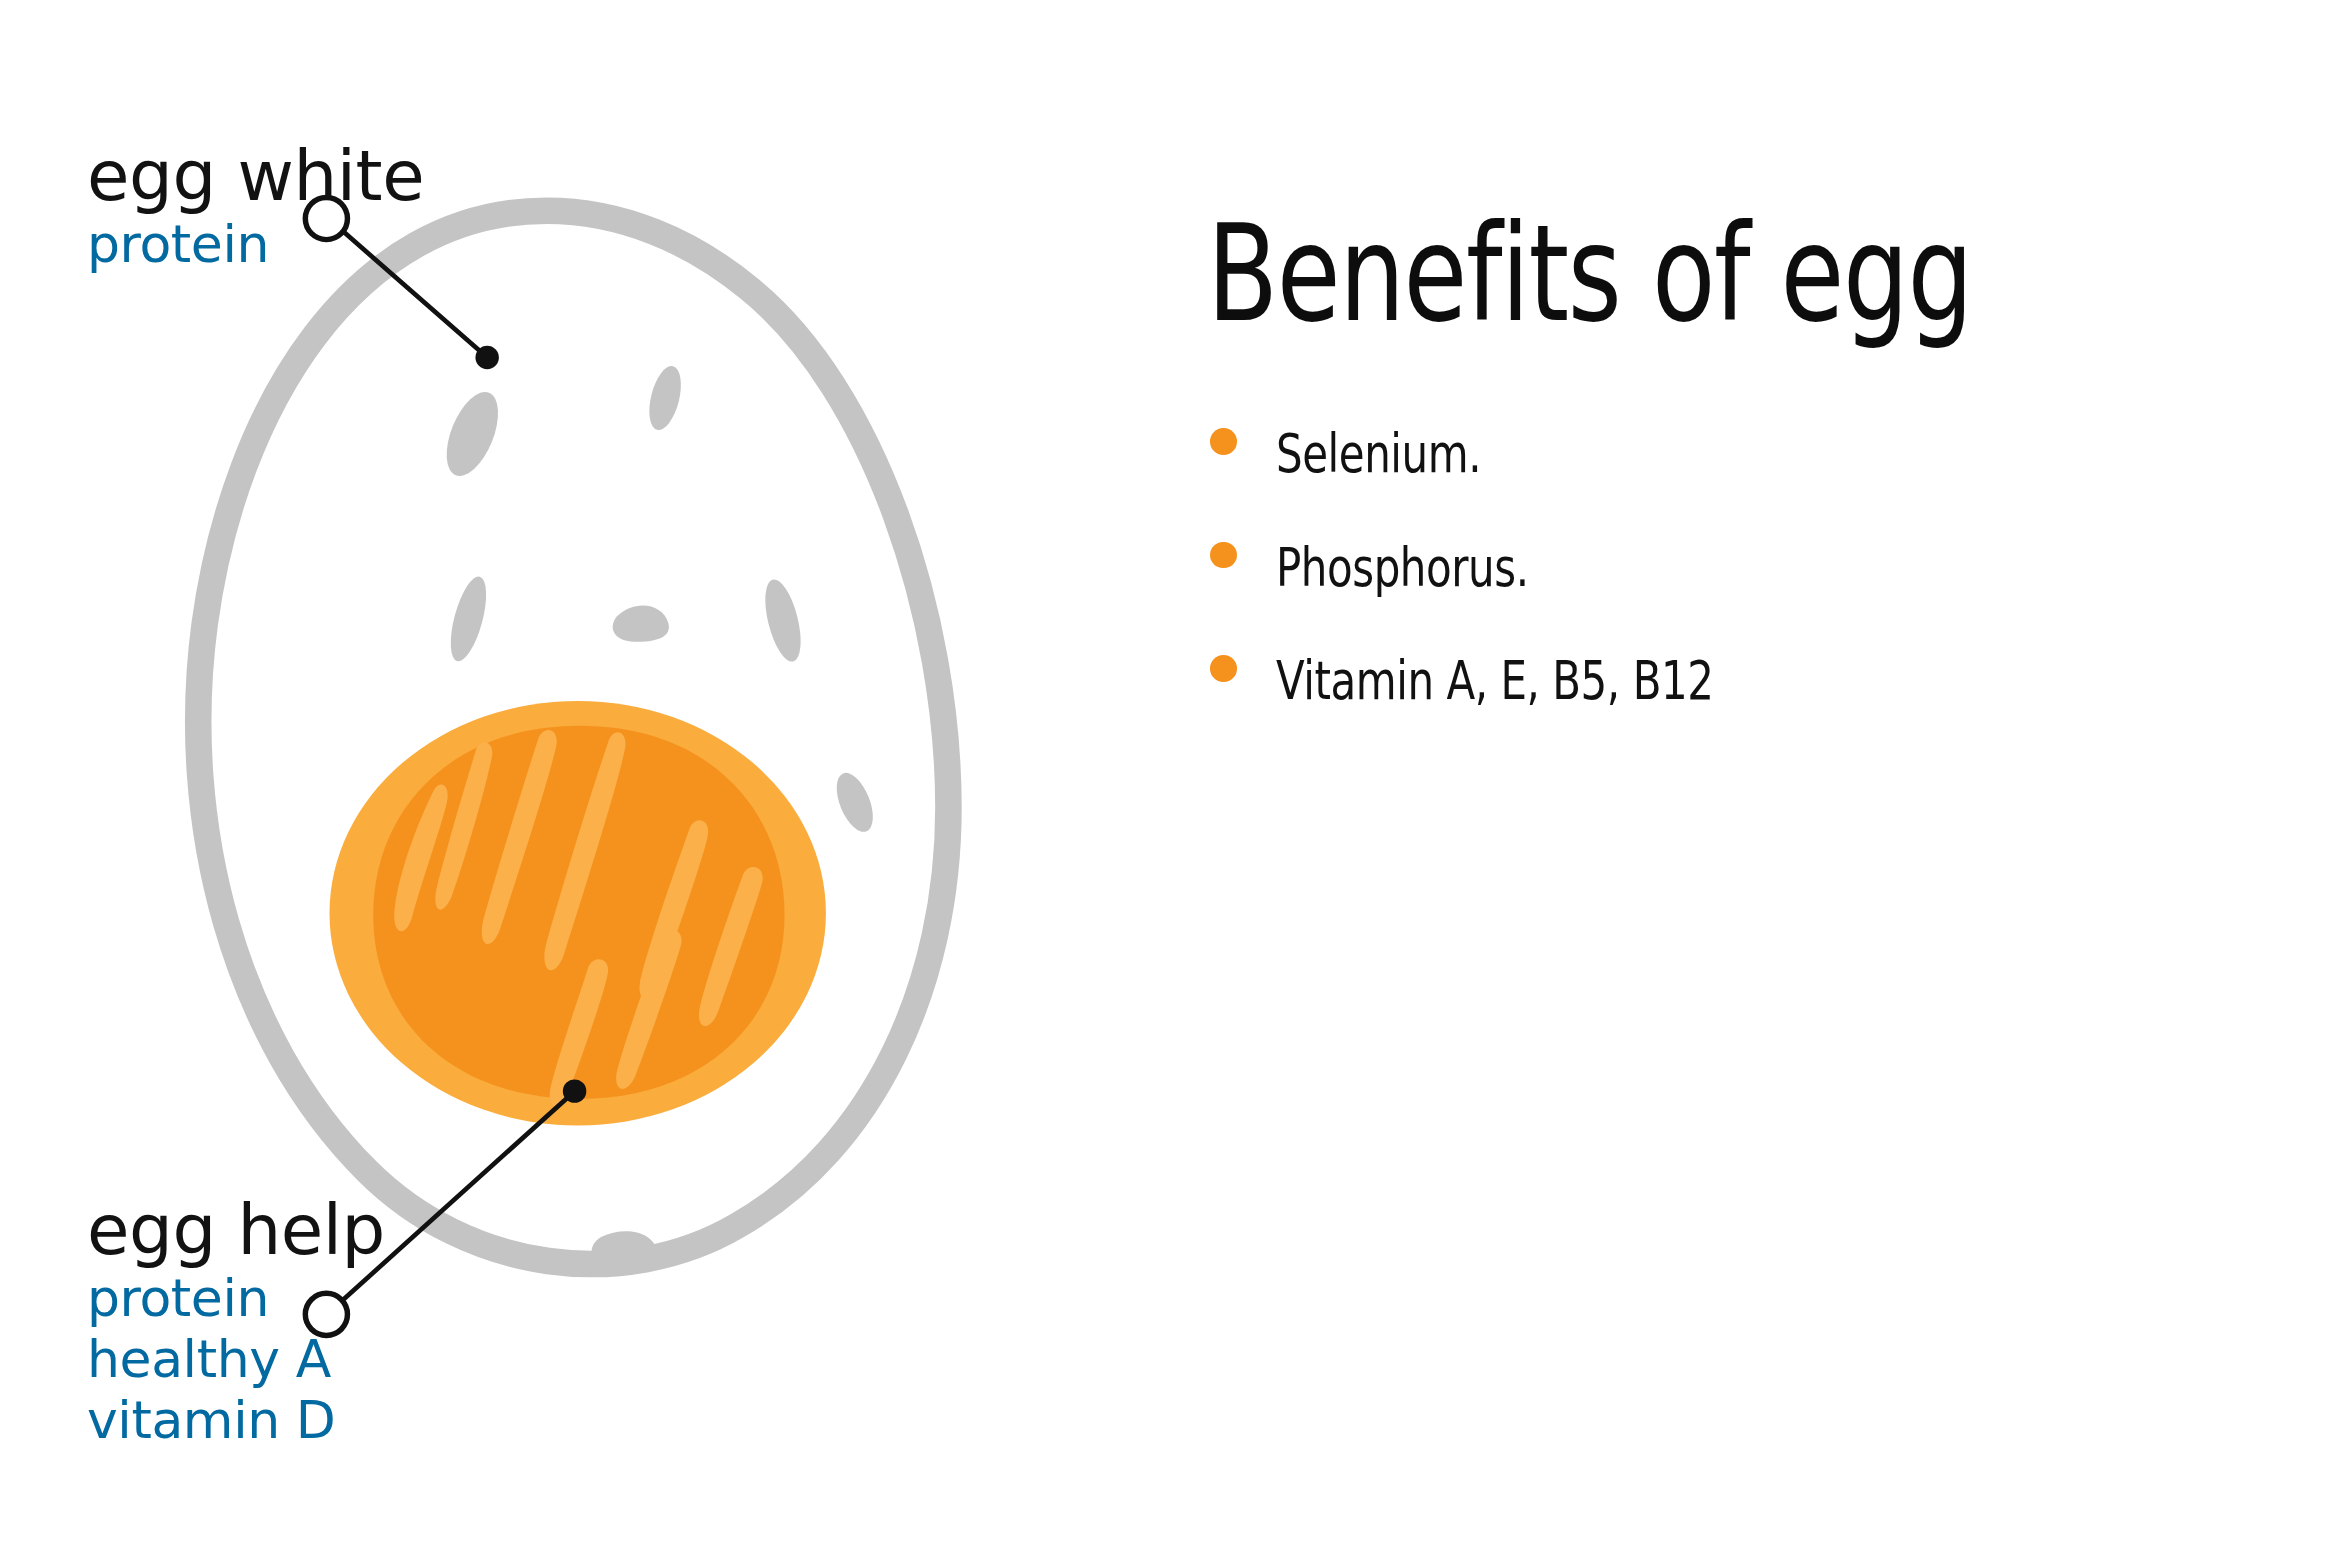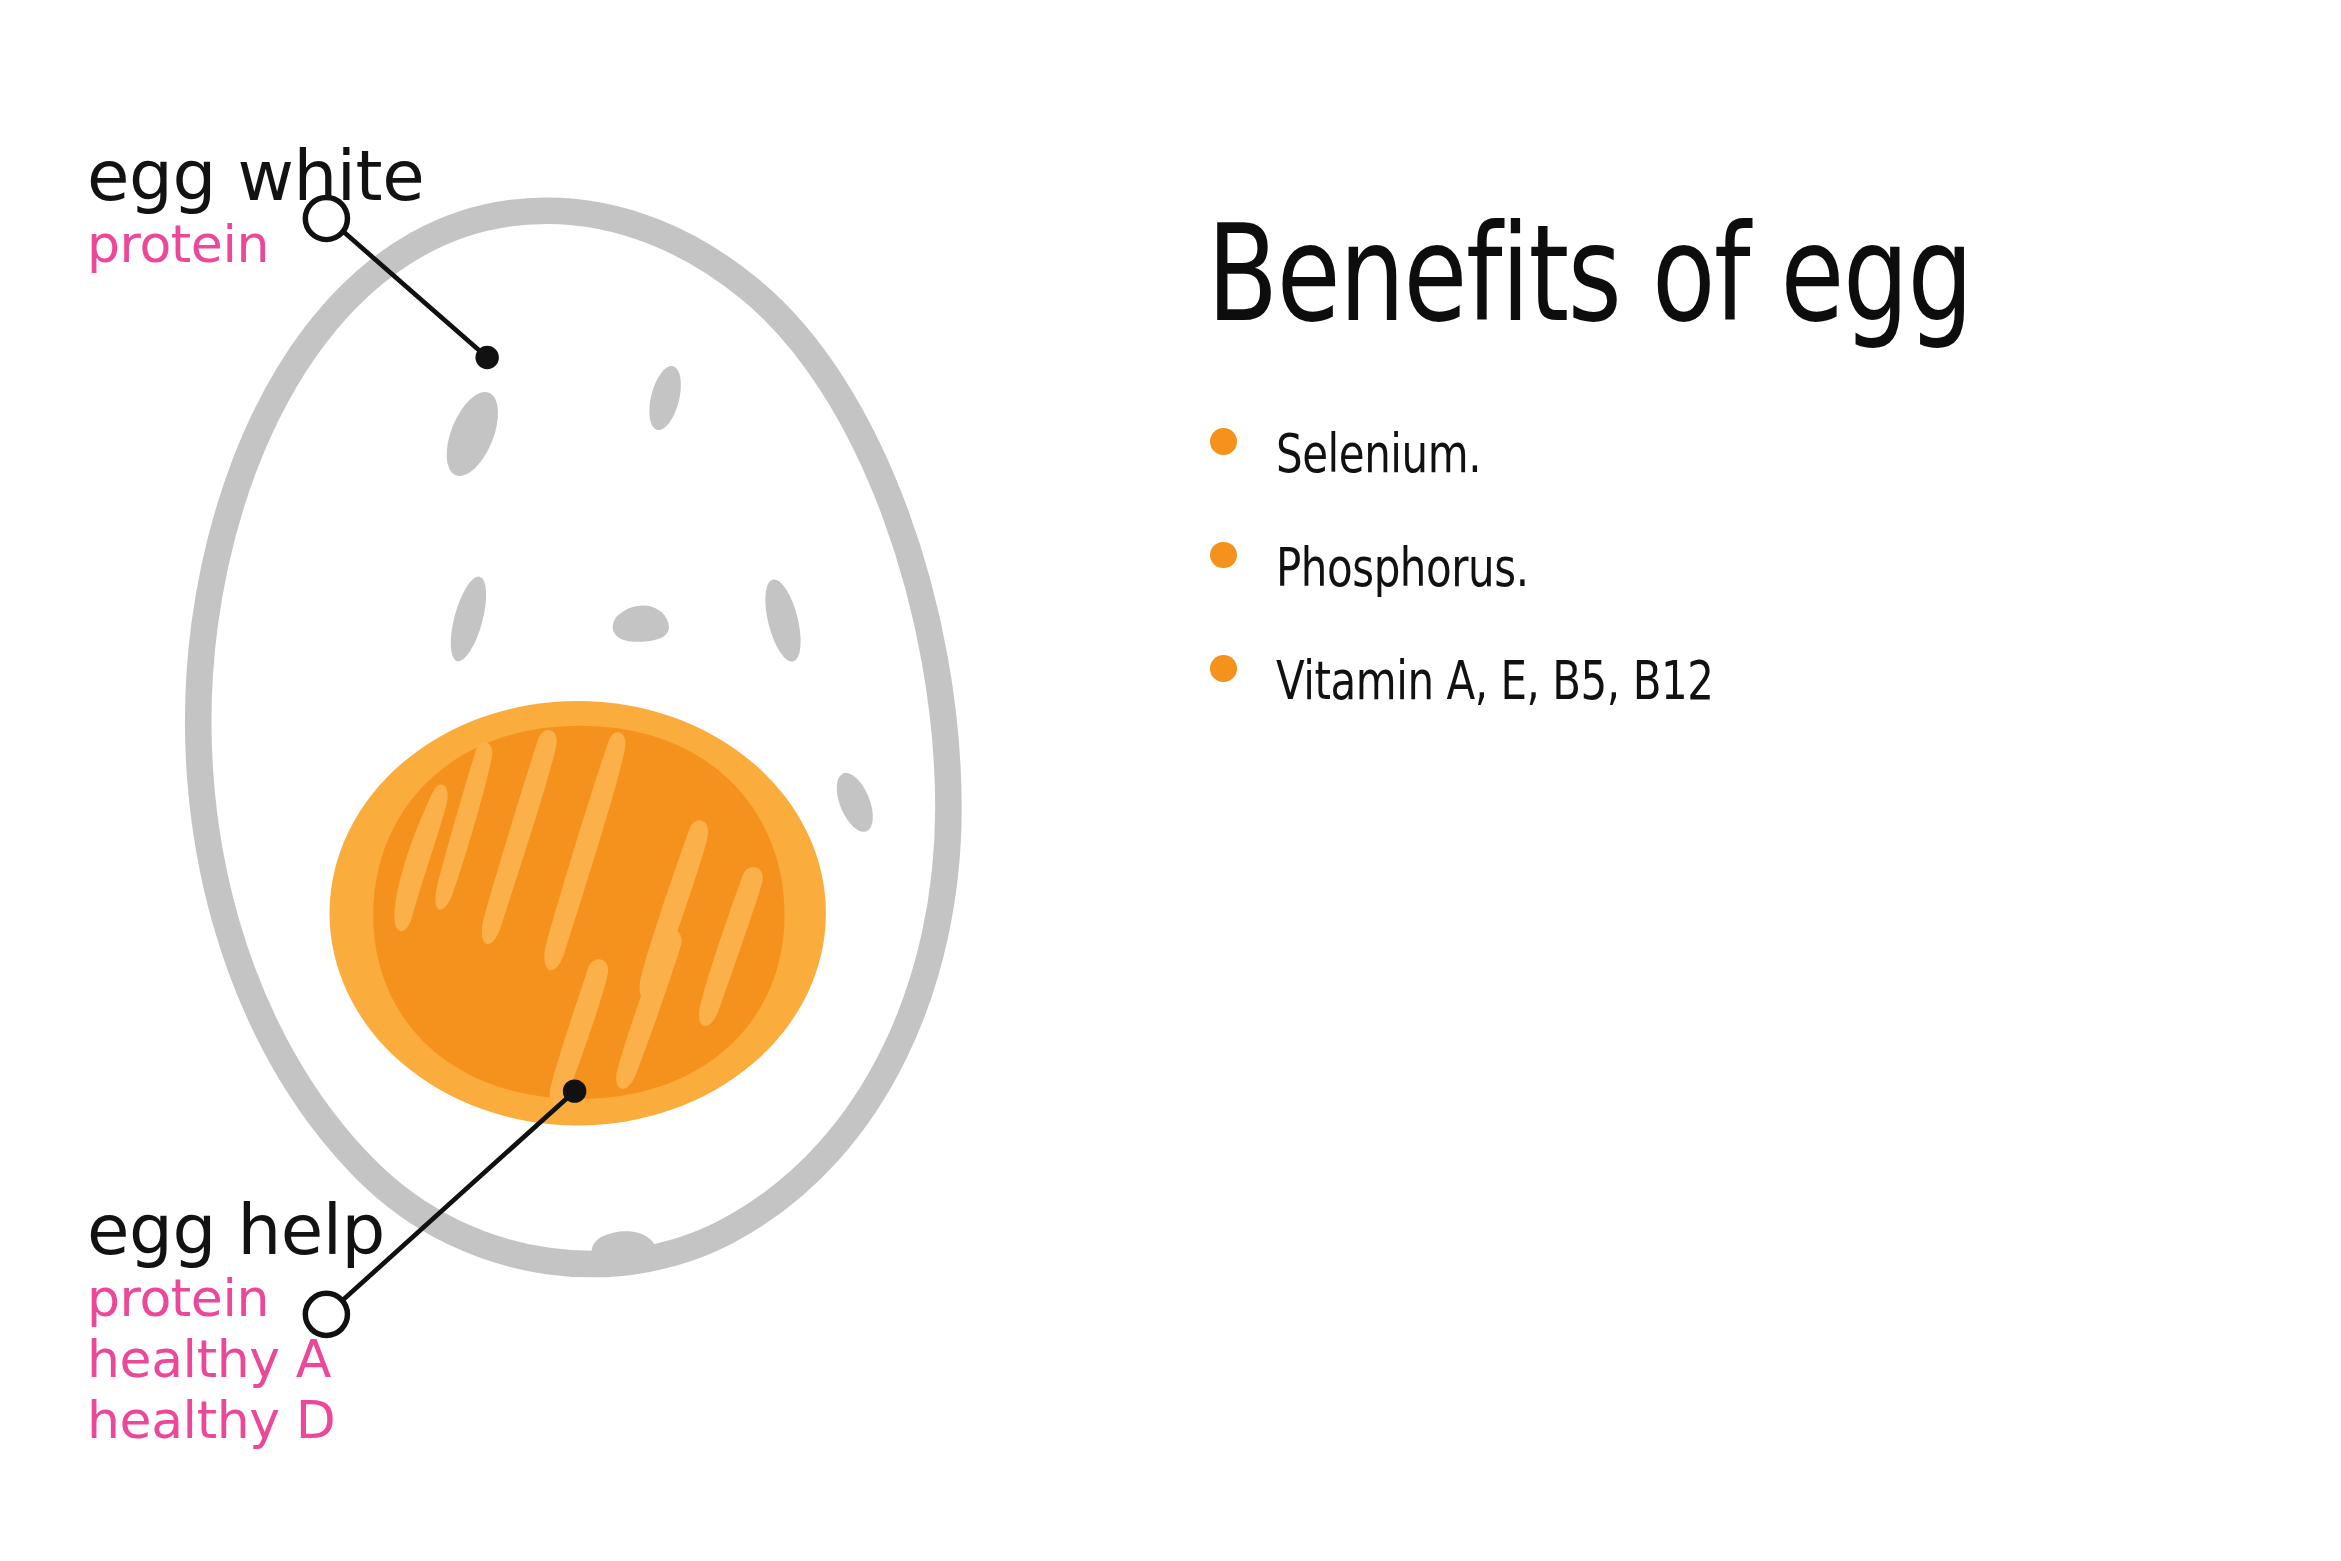--- a/index.html
+++ b/index.html
@@ -49,21 +49,21 @@
     font-size: 69px;
     font-weight: 400;
     color: #121212;
     line-height: 1.08;
     letter-spacing: -0.4px;
   }
   .callout-nutrient {
     font-family: "DejaVu Sans", sans-serif;
     font-size: 52px;
     font-weight: 400;
-    color: #ec4899;
+    color: #0369a1;
     line-height: 1.18;
     letter-spacing: -0.4px;
   }
 
   #callout-egg-white {
     left: 87px;
     top: 139px;
   }
   #callout-egg-yolk {
     left: 87px;
@@ -199,21 +199,21 @@
 
     <div id="callout-egg-white" class="callout">
       <div class="callout-title">egg white</div>
       <div class="callout-nutrient">protein</div>
     </div>
 
     <div id="callout-egg-yolk" class="callout">
       <div class="callout-title">egg help</div>
       <div class="callout-nutrient">protein</div>
       <div class="callout-nutrient">healthy A</div>
-      <div class="callout-nutrient">healthy D</div>
+      <div class="callout-nutrient">vitamin D</div>
     </div>
   </div>
 
   <div id="benefits-panel">
 
     <h1 id="benefits-title">Benefits of egg</h1>
 
     <ul id="benefits-list">
 
 

